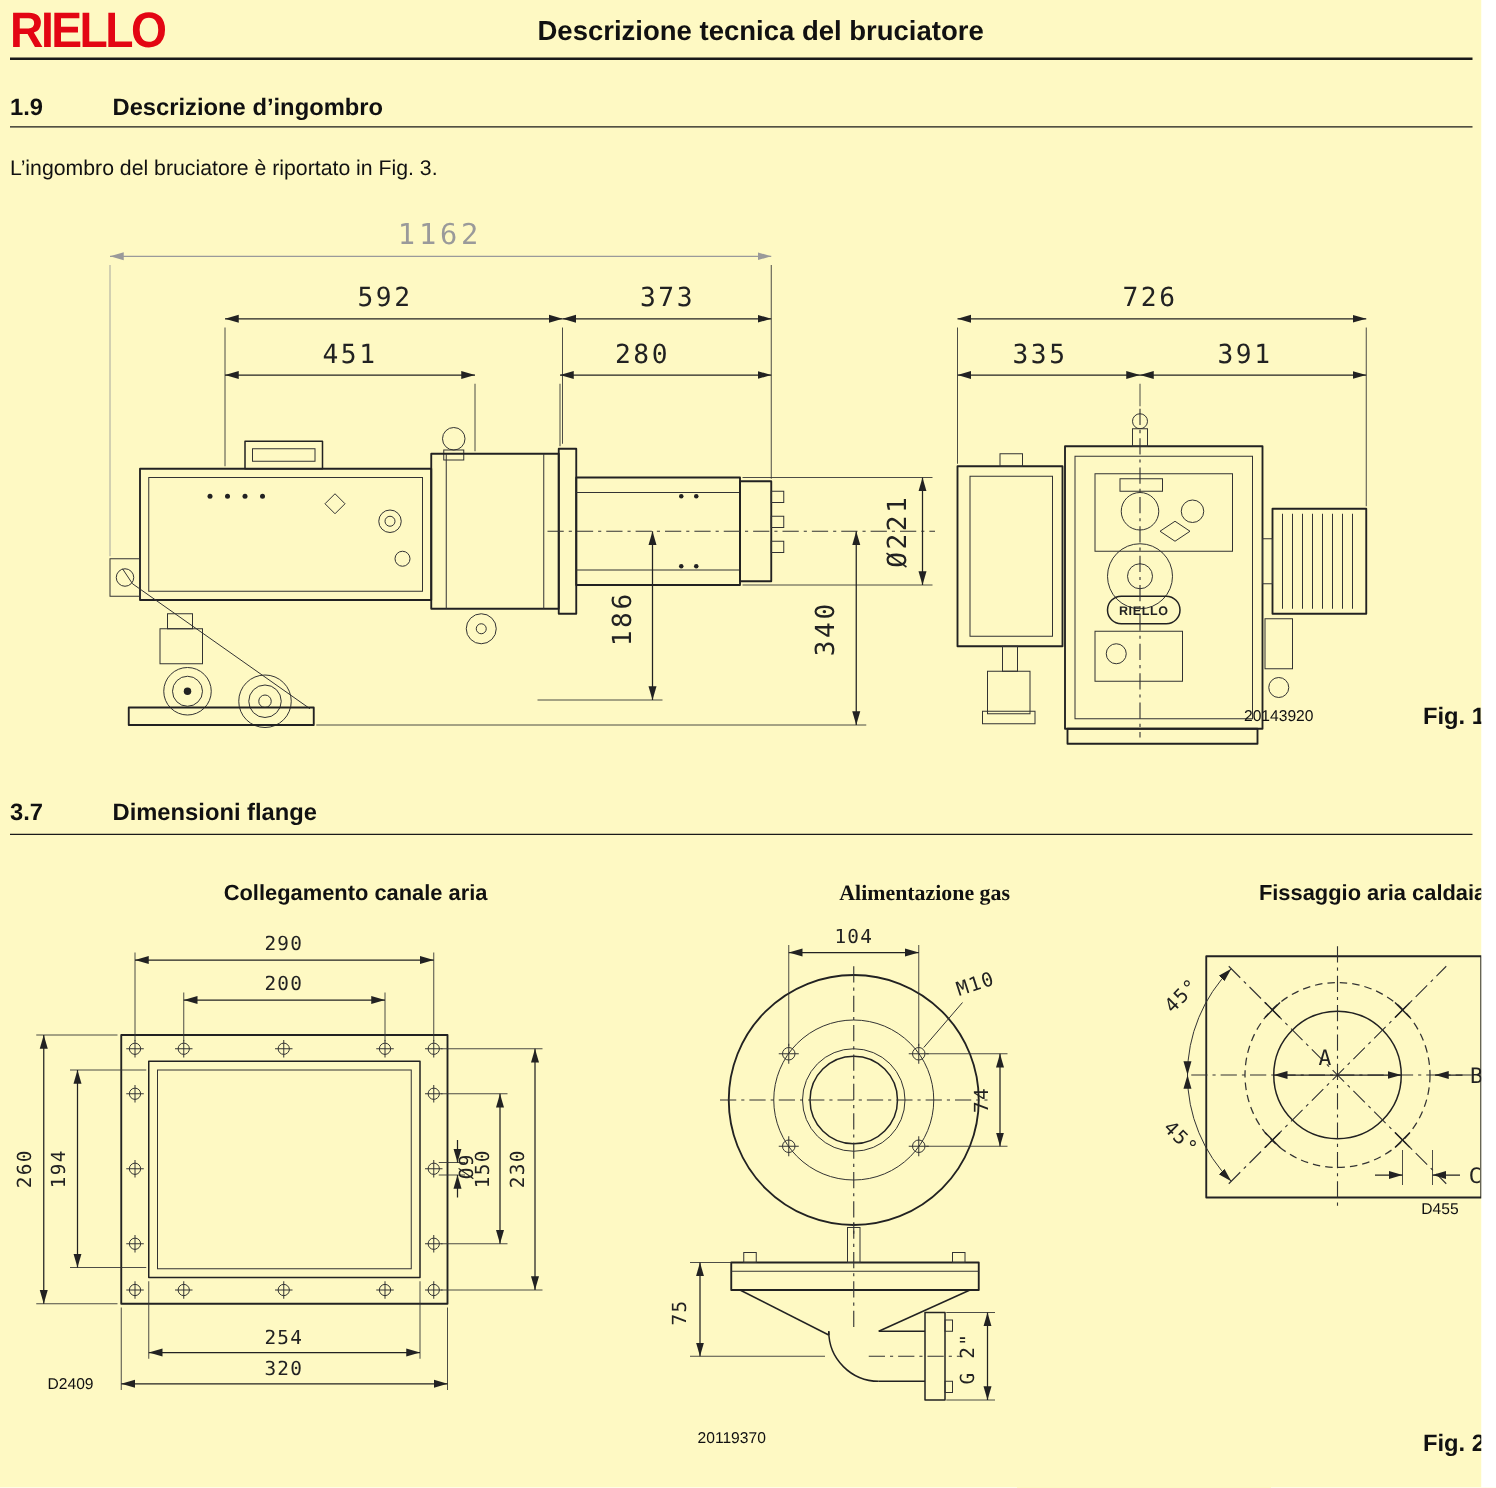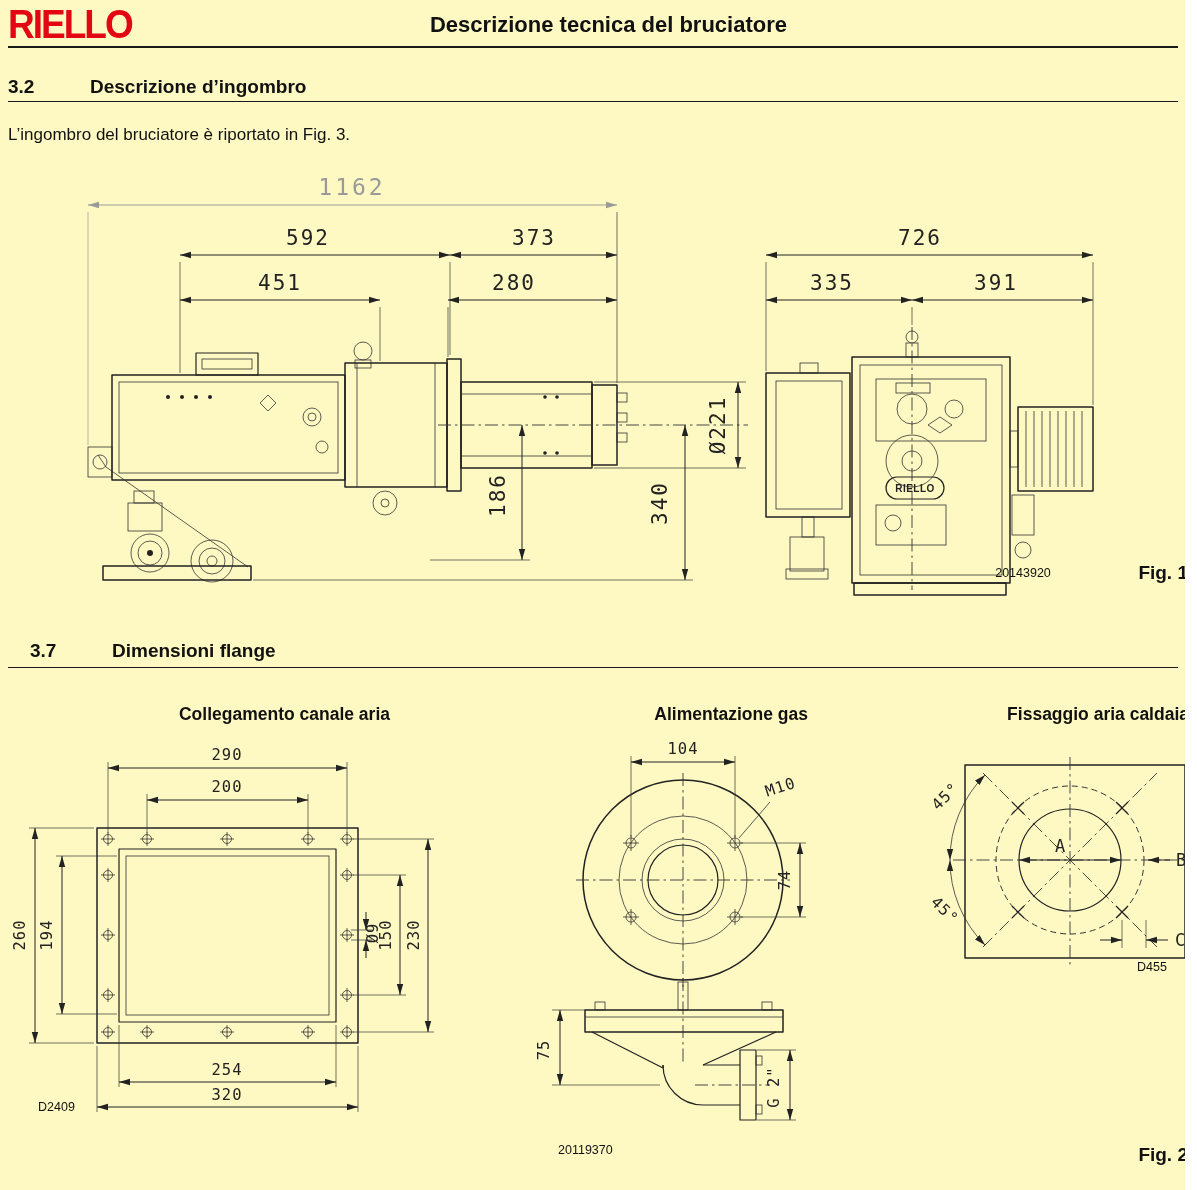--- a/index.html
+++ b/index.html
@@ -13,26 +13,26 @@
   .title { position:absolute; left:0; right:0; top:12px; text-align:center;
            font-size:22px; font-weight:bold;padding-left:32px; }
   .hrule { position:absolute; left:8px; right:7px; border-top:2px solid #1a1a1a; }
   .rule-header { top:46px; }
   .rule-36 { top:101px; border-top-width:1.5px; }
   .rule-37 { top:667px; border-top-width:1.5px; }
 
   .sechead { position:absolute; left:8px; font-size:19px; font-weight:bold; }
   .sechead .num { display:inline-block; width:82px; }
   .sec36 { top:76px; }
-  .sec37 { top:640px;margin-left:22px; }
+  .sec37 { top:640px; }
   .bodytext { position:absolute; left:8px; top:125px; font-size:17px; }
 
   .figtitle { position:absolute; top:704px; text-align:right; font-size:17.5px; font-weight:bold; }
   .ft-air { left:90px; width:300px; }
-  .ft-gas { left:538px; width:270px; }
+  .ft-gas { left:538px; width:270px;font-family:Liberation Serif, serif; }
   .ft-boiler { left:899px; width:290px; }
 
   svg.fig { position:absolute; left:0; }
   .fig1 { top:165px; }
   .fig2 { top:730px; }
 
   
   .ol { fill:none; stroke:#222; stroke-width:1.5; stroke-linejoin:round; }
   .ol2 { fill:none; stroke:#222; stroke-width:1.2; stroke-linejoin:round; }
   .tl { fill:none; stroke:#333; stroke-width:0.8; }
@@ -55,21 +55,21 @@
 </head>
 <body>
 
 <div class="page">
 
   <div class="logo">RIELLO</div>
   <div class="title">Descrizione tecnica del bruciatore</div>
   <div class="hrule rule-header"></div>
 
   <div class="sechead sec36">
-    <span class="num">3.2</span><span>Descrizione d’ingombro</span>
+    <span class="num">1.9</span><span>Descrizione d’ingombro</span>
   </div>
   <div class="hrule rule-36"></div>
   <div class="bodytext">L’ingombro del bruciatore è riportato in Fig. 3.</div>
 
   <svg class="fig fig1" width="1197" height="438" viewBox="0 0 1197 438">
     <defs>
       <marker id="ar" viewBox="0 0 12 8" refX="11" refY="4" markerWidth="12" markerHeight="8" orient="auto-start-reverse" markerUnits="userSpaceOnUse">
         <path d="M0,0.8 L11,4 L0,7.2 Z" fill="#222"></path>
       </marker>
       <marker id="arg" viewBox="0 0 12 8" refX="11" refY="4" markerWidth="12" markerHeight="8" orient="auto-start-reverse" markerUnits="userSpaceOnUse">

